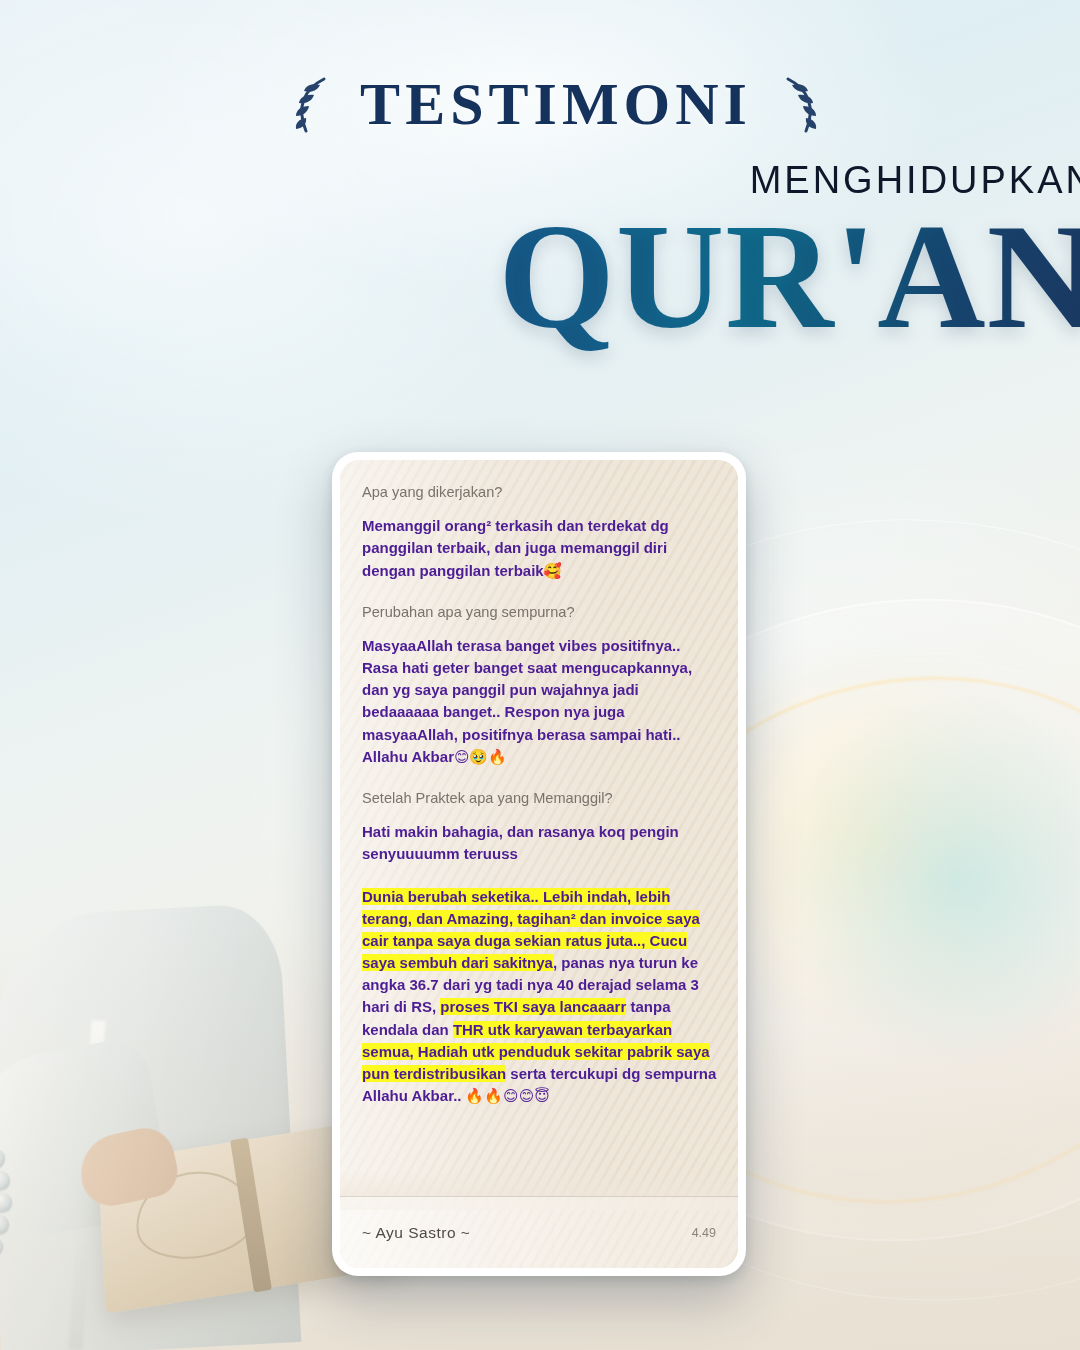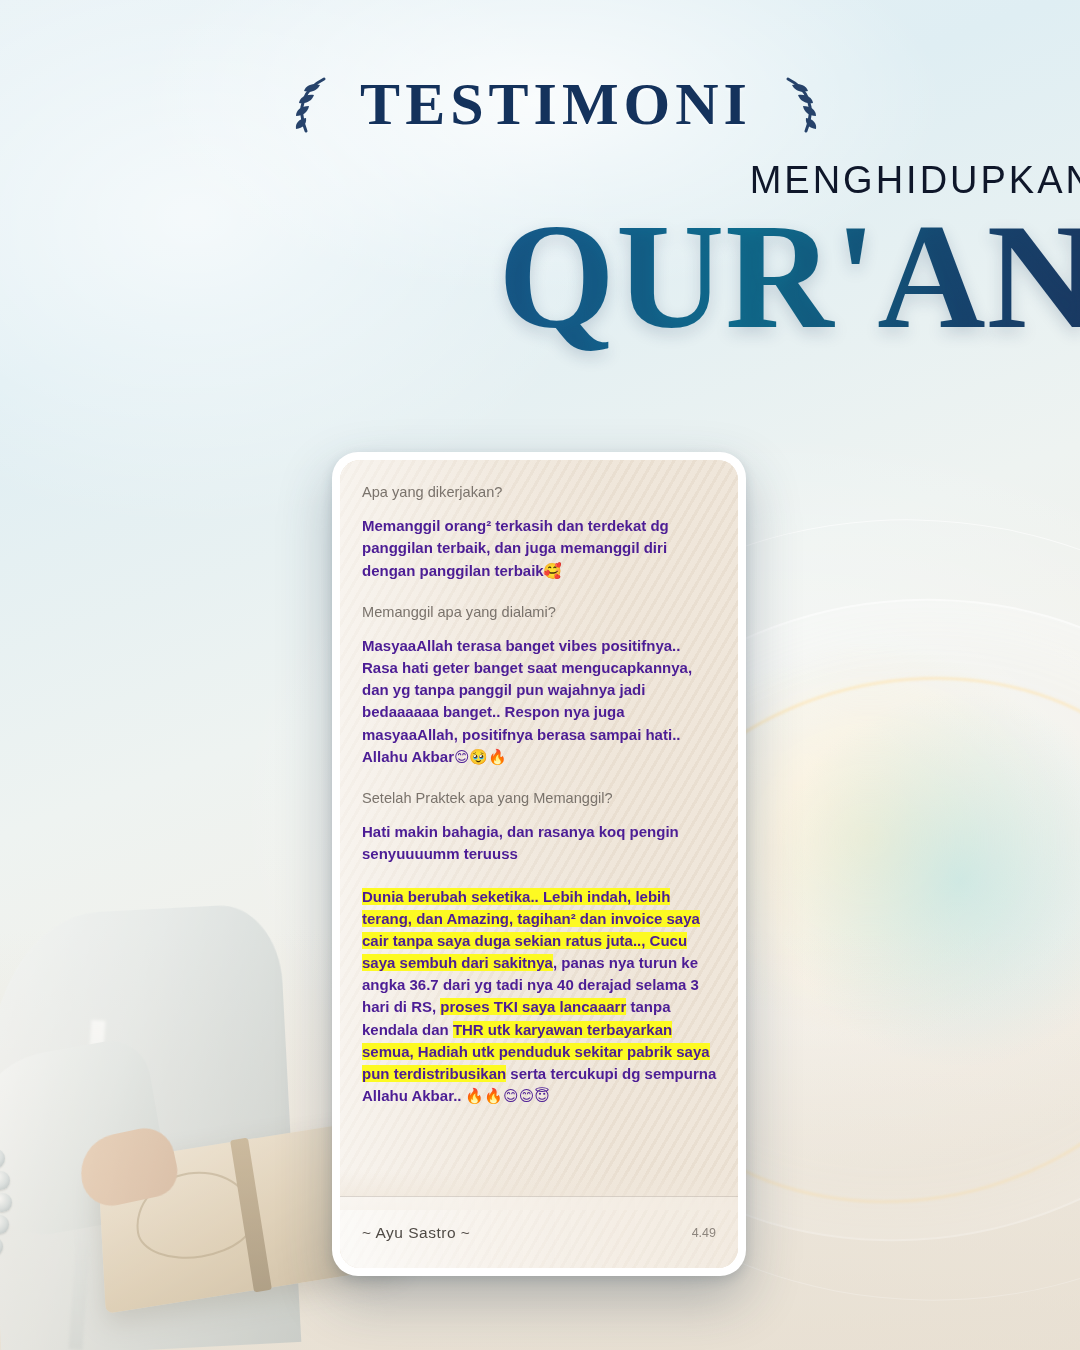--- a/index.html
+++ b/index.html
@@ -338,22 +338,22 @@
   <div class="menghidupkan">MENGHIDUPKAN</div>
   <div class="quran">QUR'AN</div>
 </div>
 
 <div class="card">
   <div class="chat">
     <div class="chat-bg"></div>
     <div class="chat-inner" id="chat-body">
         <p class="q">Apa yang dikerjakan?</p>
         <p class="a"><span>Memanggil orang² terkasih dan terdekat dg panggilan terbaik, dan juga memanggil diri dengan panggilan terbaik</span><span class="emoji">🥰</span></p>
-        <p class="q">Memanggil apa yang dialami?</p>
-        <p class="a"><span>MasyaaAllah terasa banget vibes positifnya.. Rasa hati geter banget saat mengucapkannya, dan yg tanpa panggil pun wajahnya jadi bedaaaaaa banget.. Respon nya juga masyaaAllah, positifnya berasa sampai hati.. Allahu Akbar</span><span class="emoji">😊🥹🔥</span></p>
+        <p class="q">Perubahan apa yang sempurna?</p>
+        <p class="a"><span>MasyaaAllah terasa banget vibes positifnya.. Rasa hati geter banget saat mengucapkannya, dan yg saya panggil pun wajahnya jadi bedaaaaaa banget.. Respon nya juga masyaaAllah, positifnya berasa sampai hati.. Allahu Akbar</span><span class="emoji">😊🥹🔥</span></p>
         <p class="q">Setelah Praktek apa yang Memanggil?</p>
         <p class="a"><span>Hati makin bahagia, dan rasanya koq pengin senyuuuumm teruuss</span></p>
         <p class="a"><span class="hl">Dunia berubah seketika.. Lebih indah, lebih terang, dan Amazing, tagihan² dan invoice saya cair tanpa saya duga sekian ratus juta..</span><span class="hl">, Cucu saya sembuh dari sakitnya</span><span>, panas nya turun ke angka 36.7 dari yg tadi nya 40 derajad selama 3 hari di RS, </span><span class="hl">proses TKI saya lancaaarr</span><span> tanpa kendala dan </span><span class="hl">THR utk karyawan terbayarkan semua, Hadiah utk penduduk sekitar pabrik saya pun terdistribusikan</span><span> serta tercukupi dg sempurna Allahu Akbar.. </span><span class="emoji">🔥🔥😊😊😇</span></p>
       </div>
     <div class="fade-bottom"></div>
     <div class="footer">
       <span class="sign">~ Ayu Sastro ~</span>
       <span class="time">4.49</span>
     </div>
   </div>

